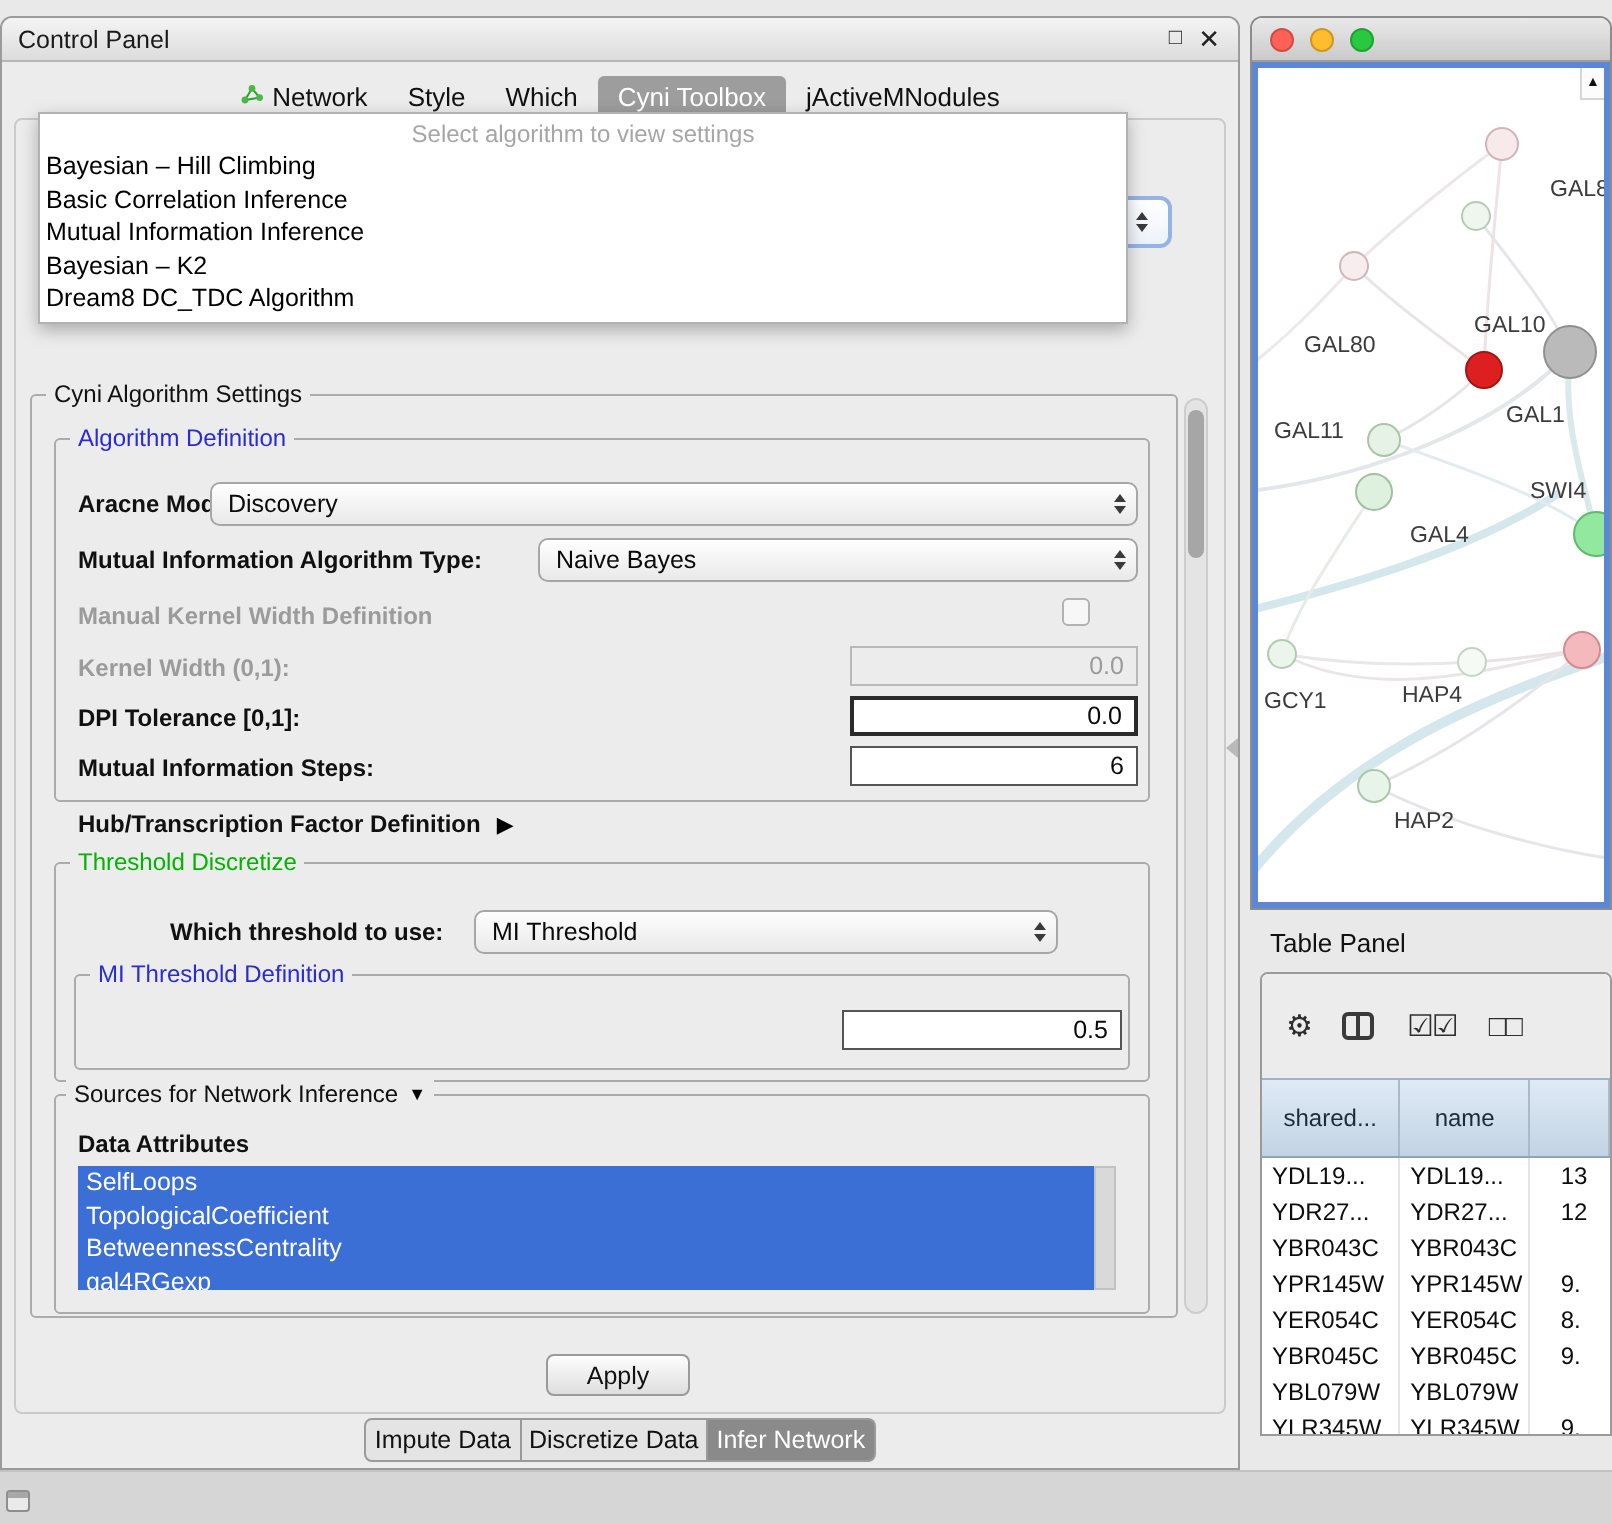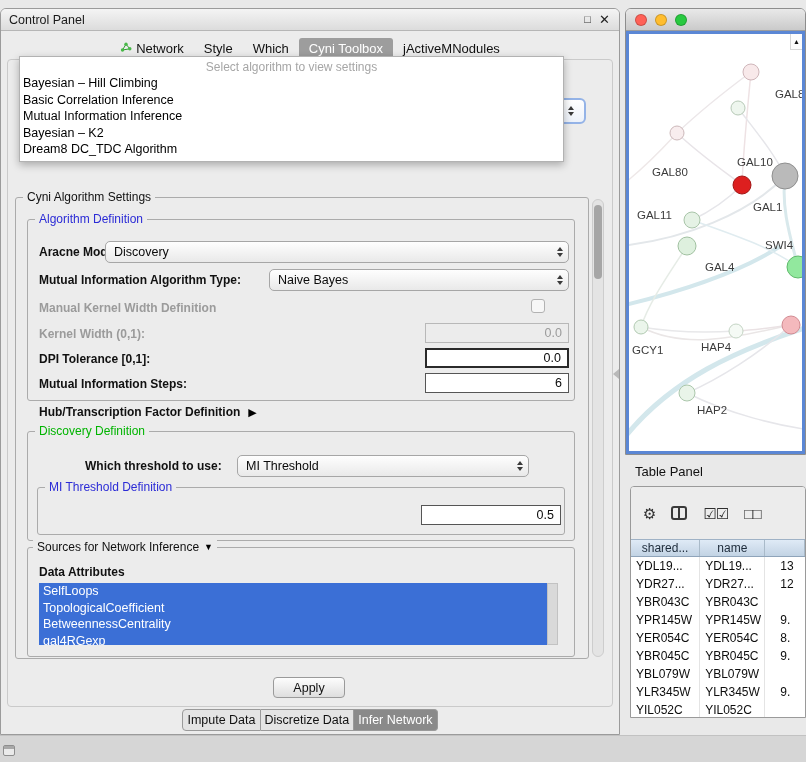--- a/index.html
+++ b/index.html
@@ -85,21 +85,21 @@
   .net-scroll { position: absolute; top: 0; right: 0; width: 12px; height: 16px; background: #fcfcfc; border: 1px solid #d6d6d6; border-top: none; border-right: none; }
   .net-scroll .up { height: 15px; line-height: 15px; text-align: center; font-size: 7px; color: #111; }
 
   
   .tp-title { position: absolute; left: 635px; top: 464px; font-size: 13px; color: #111; }
   .table-window { position: absolute; left: 630px; top: 486px; width: 176px; height: 232px; background: #fff; border: 1px solid #9a9a9a; border-radius: 4px 4px 0 0; overflow: hidden; }
   .table-toolbar { height: 52px; background: #ececec; display: flex; align-items: center; gap: 16px; padding-left: 12px; }
   .ticon { font-size: 15px; color: #2e2e2e; line-height: 1; letter-spacing: -1px; }
   .colchooser { width: 16px; height: 14px; border: 2px solid #3a3a3a; border-radius: 3px; position: relative; }
   .colchooser::after { content: ""; position: absolute; left: 5px; top: -1px; bottom: -1px; width: 2px; background: #3a3a3a; }
-  .table-header { display: flex; height: 18px; background: linear-gradient(#dfeaf6, #c2d3e4); border-top: 1px solid #9fb2c6; border-bottom: 1px solid #8fa4ba; }
+  .table-header { display: flex; height: 40px; background: linear-gradient(#dfeaf6, #c2d3e4); border-top: 1px solid #9fb2c6; border-bottom: 1px solid #8fa4ba; }
   .th { display: flex; align-items: center; justify-content: center; font-size: 12px; color: #1d2b3a; border-right: 1px solid #a9bac9; height: 100%; white-space: nowrap; overflow: hidden; }
   .tr { display: flex; height: 18px; }
   .td { font-size: 12px; line-height: 18px; color: #0d0d0d; padding-left: 5px; border-right: 1px solid #e4e4e4; white-space: nowrap; overflow: hidden; }
   .tr .td:nth-child(3) { padding-left: 15px; border-right: none; }
 
   
   .bottom-strip { position: absolute; left: 0; top: 735px; width: 806px; height: 27px; background: #d6d6d6; border-top: 1px solid #c2c2c2; }
   .mini-icon { position: absolute; left: 3px; top: 745px; width: 12px; height: 11px; border: 1px solid #8e8e8e; border-radius: 2px; background: #eaeaea; }
   .mini-icon::before { content: ""; position: absolute; left: 0; right: 0; top: 0; height: 3px; background: #a8a8a8; }
   .split-handle { position: absolute; left: 612px; top: 366px; width: 8px; height: 16px; }
@@ -207,21 +207,21 @@
     <div class="field mid" style="left:424px;top:364px;width:144px">
       <span>6</span>
     </div>
 
     <div class="hub" style="left:38px;top:396px">
       <span class="lbl-inline">Hub/Transcription Factor Definition</span>
       <span class="hub-arrow">▶</span>
     </div>
 
     <div class="group" style="left:26px;top:422px;width:548px;height:110px">
-      <span class="gtitle green">Discovery Definition</span>
+      <span class="gtitle green">Threshold Discretize</span>
     </div>
     <span class="lbl" style="left:84px;top:450px">Which threshold to use:</span>
     <div class="combo" style="left:236px;top:446px;width:292px">
       <span class="ctxt">MI Threshold</span>
       <span class="arrows">
           <i class="tu"></i>
           <i class="td-ar"></i>
         </span>
     </div>
 

